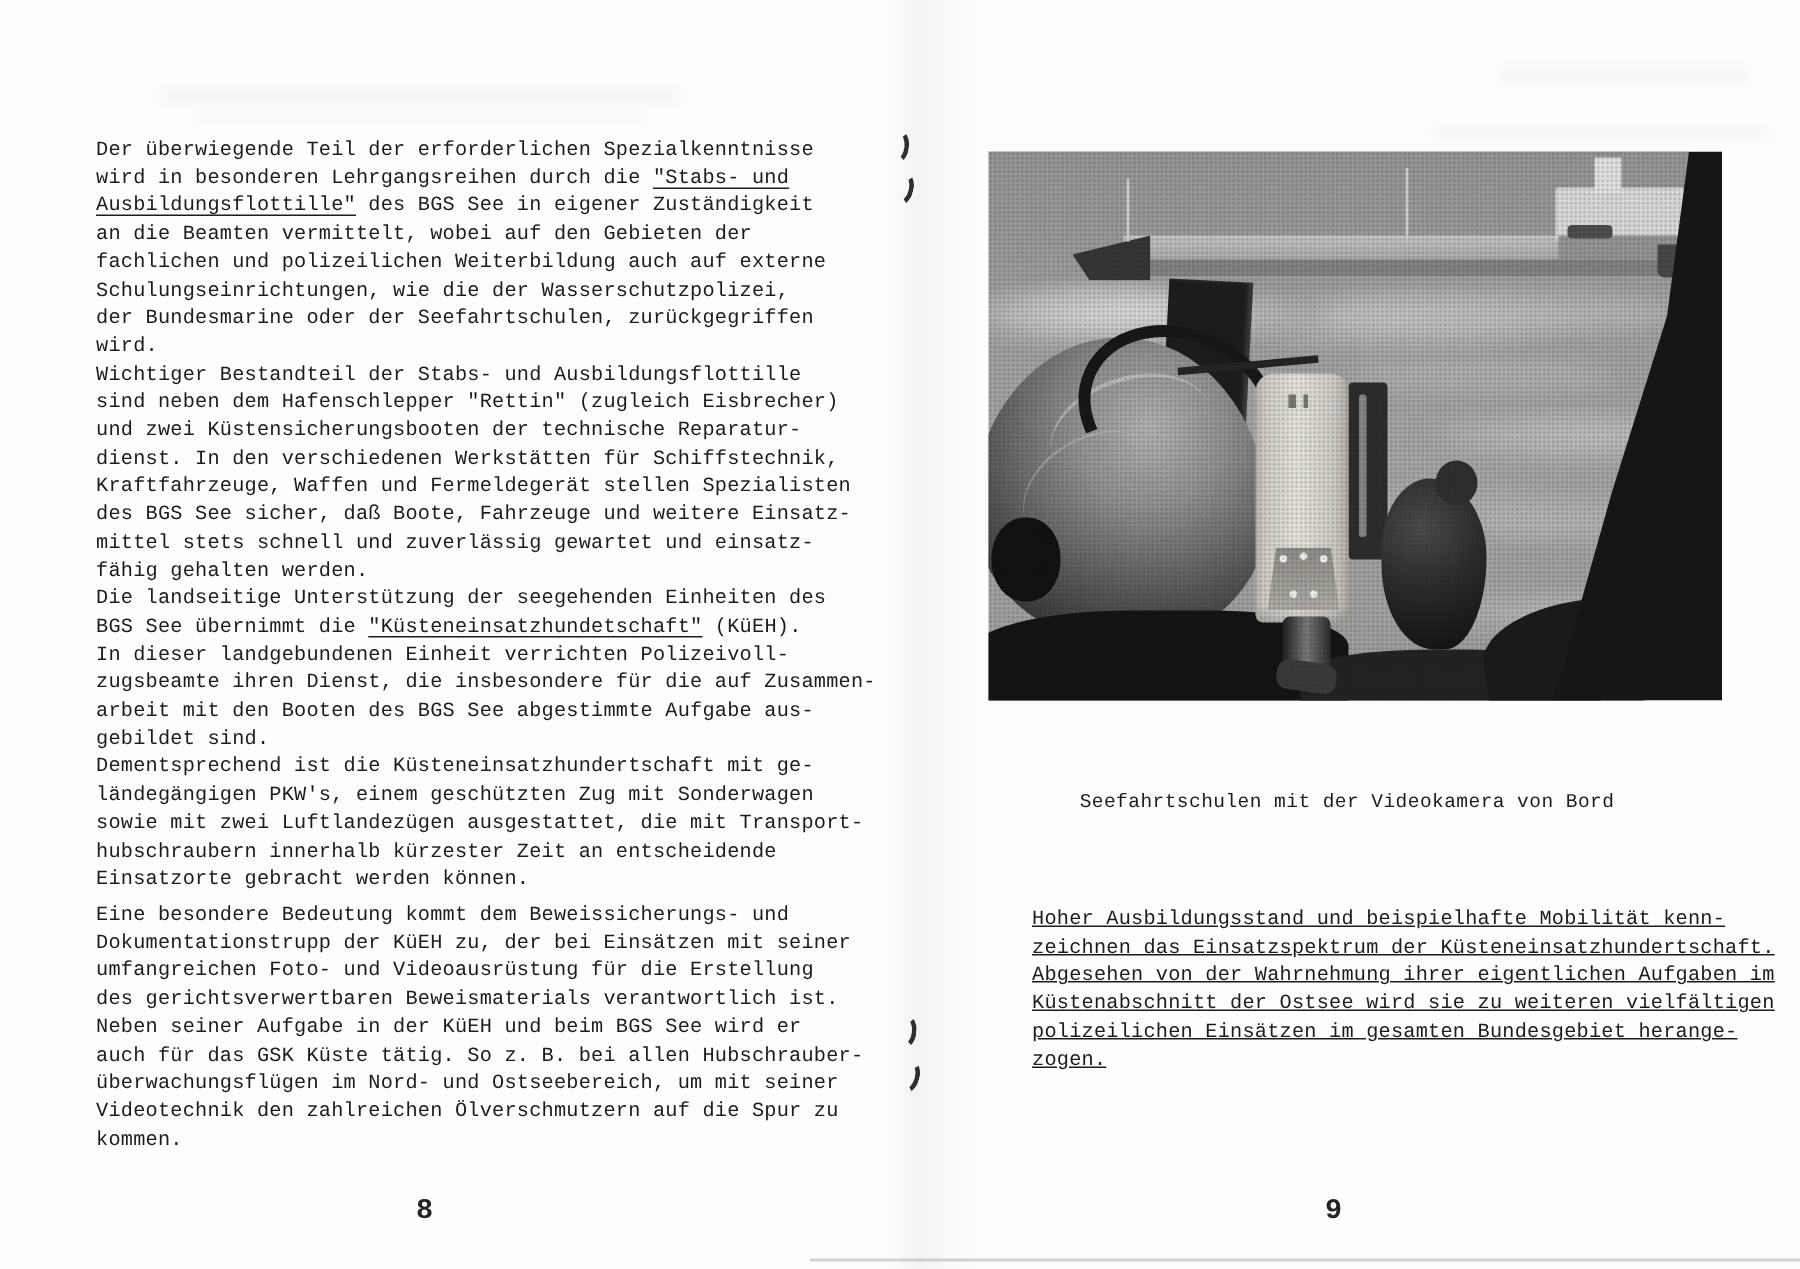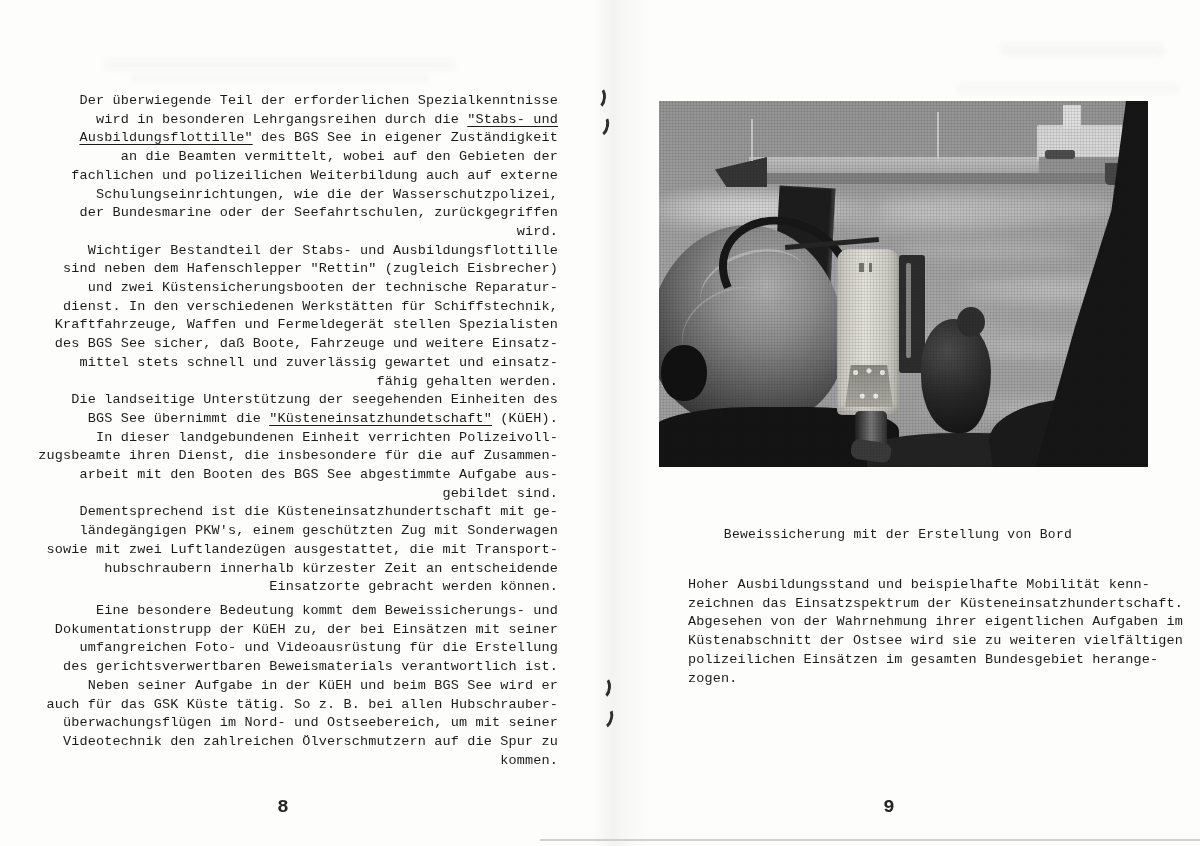--- a/index.html
+++ b/index.html
@@ -15,22 +15,22 @@
     position:absolute;
     font-size:13.5px;
     line-height:18.7px;
     letter-spacing:.15px;
     white-space:pre;
     color:#1c1c1c;
   }
   .text-col .para{margin:0;}
   .col-left .para:nth-child(5){margin-top:5px;}
   .u{text-decoration:underline;text-underline-offset:3px;}
-  .col-left{left:38px;top:92px;width:520px;text-align:right;}
-  .col-right{left:688px;top:576px;width:500px;}
+  .col-left{left:64px;top:92px;width:520px;}
+  .col-right{left:688px;top:605px;width:500px;text-decoration:underline;}
   
   .caption{
     position:absolute;left:648px;top:486px;width:500px;
     text-align:center;font-size:13px;line-height:19.5px;letter-spacing:.3px;
     color:#1c1c1c;white-space:pre;
   }
   
   .page-num{
     position:absolute;top:796px;width:40px;text-align:center;
     font-size:19px;font-weight:700;color:#242424;
@@ -179,20 +179,20 @@
   <div class="abs cam-plate"></div>
   <div class="abs lens"></div>
   <div class="abs lens2"></div>
   <div class="abs fist"></div>
   <div class="abs thumb"></div>
   <div class="abs arm-right"></div>
   <div class="abs door-frame"></div>
 </figure>
 
 <div class="caption">
-  <div>Beweissicherung mit der Erstellung von Bord</div>
+  <div>Seefahrtschulen mit der Videokamera von Bord</div>
 </div>
 
 <div class="text-col col-right"><div class="para"><div class="line"><span>Hoher Ausbildungsstand und beispielhafte Mobilität kenn-</span></div><div class="line"><span>zeichnen das Einsatzspektrum der Küsteneinsatzhundertschaft.</span></div><div class="line"><span>Abgesehen von der Wahrnehmung ihrer eigentlichen Aufgaben im</span></div><div class="line"><span>Küstenabschnitt der Ostsee wird sie zu weiteren vielfältigen</span></div><div class="line"><span>polizeilichen Einsätzen im gesamten Bundesgebiet herange-</span></div><div class="line"><span>zogen.</span></div></div></div>
 
 <div class="page-num pn-right">9</div>
 
 <div class="abs scan-edge"></div>
 
 </body></html>

